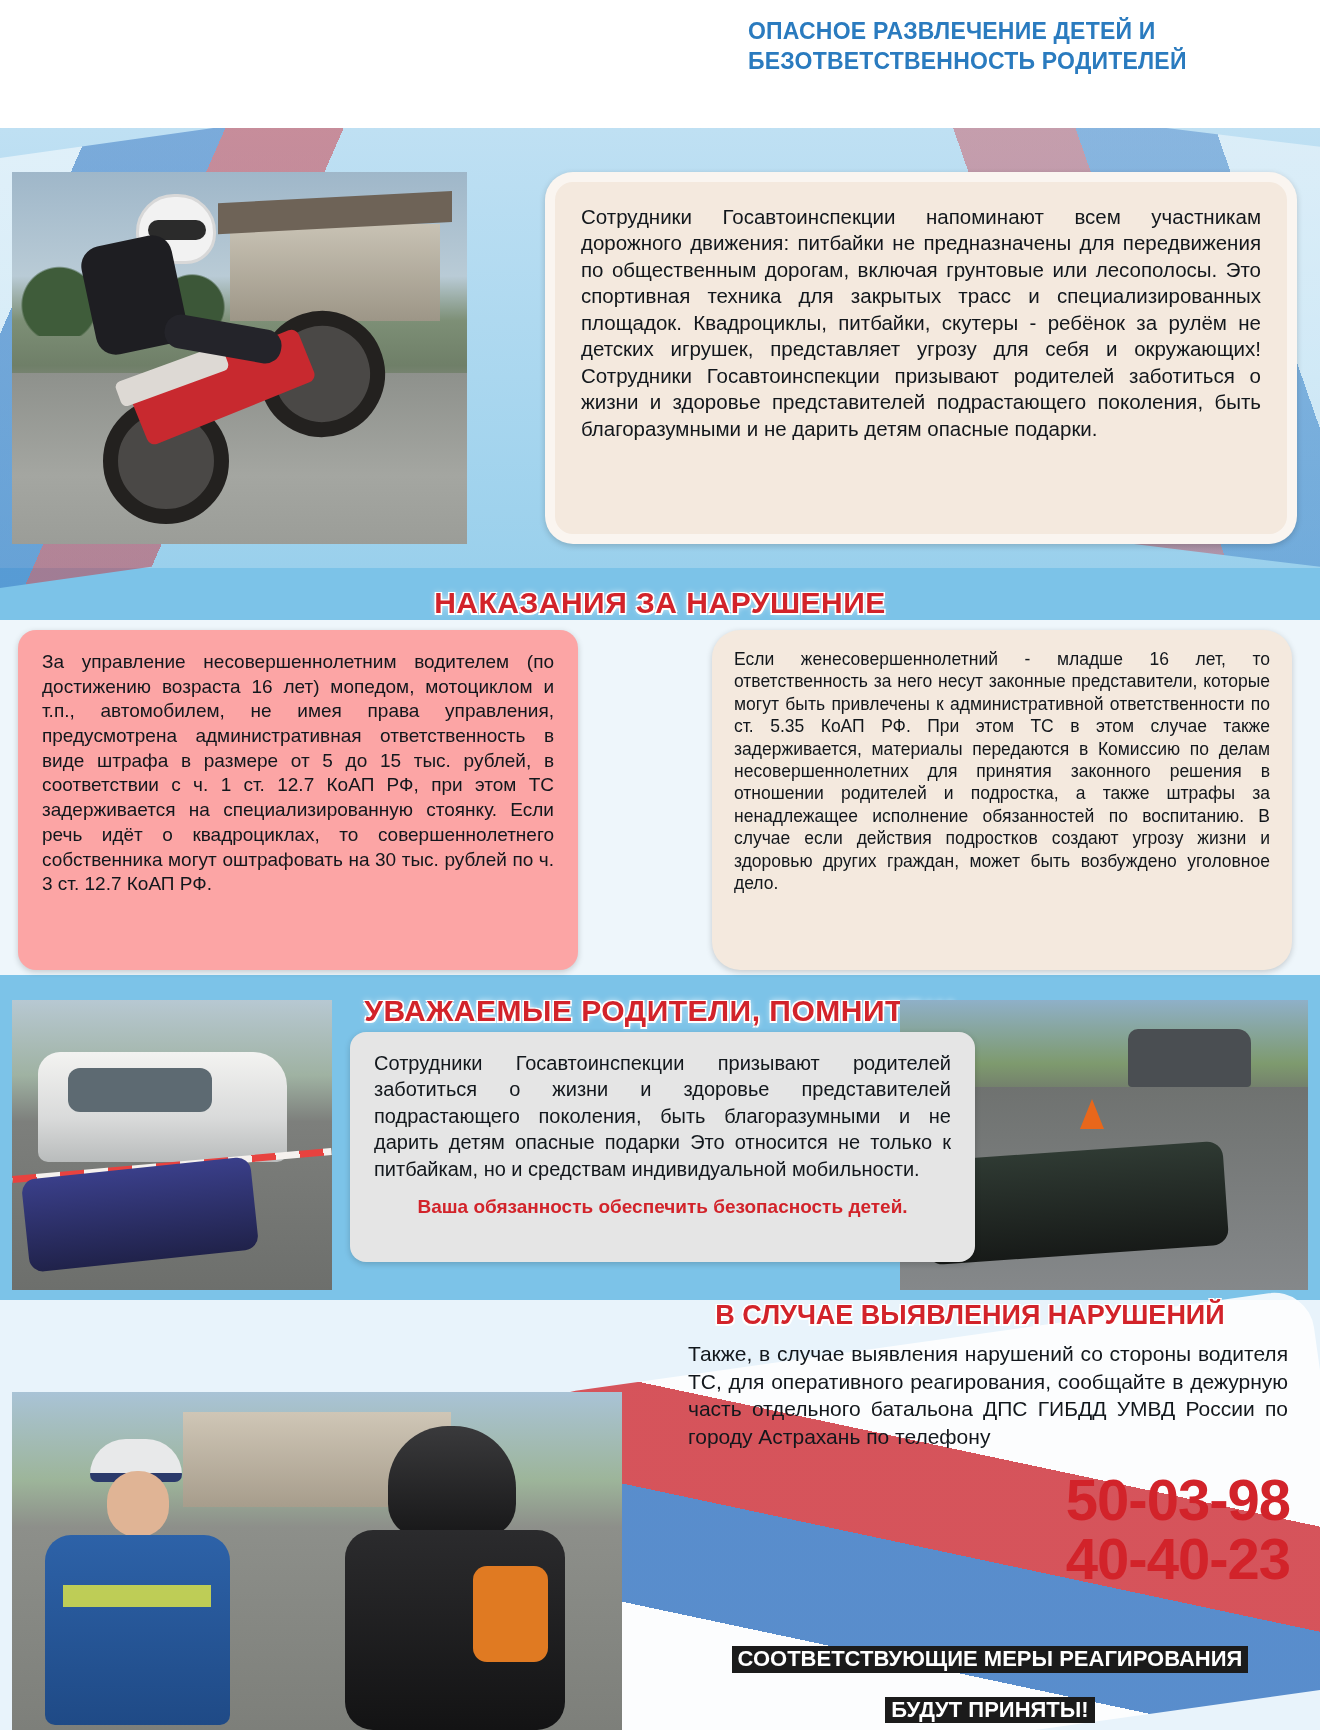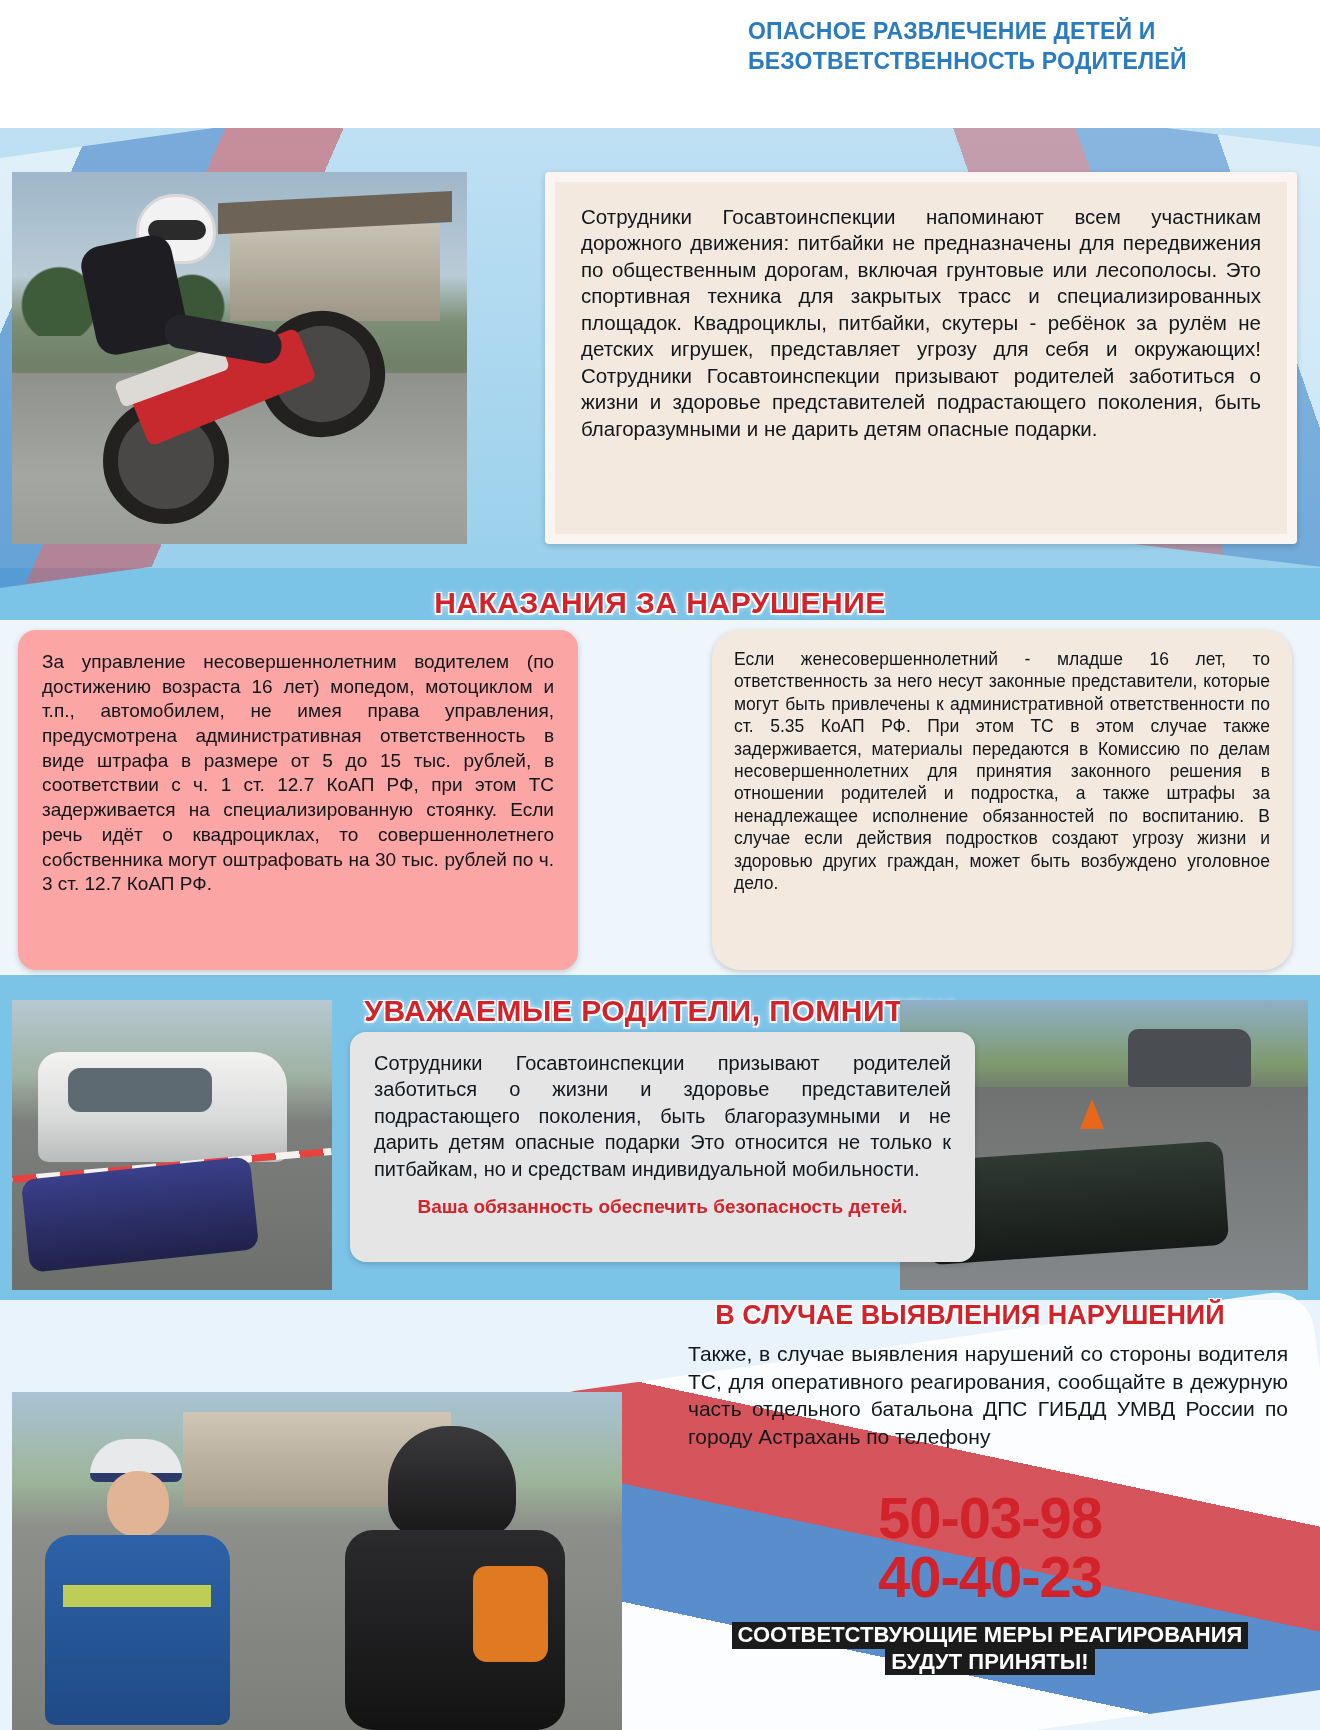--- a/index.html
+++ b/index.html
@@ -276,21 +276,21 @@
     border-radius: 16px;
     box-shadow: 0 2px 6px rgba(0,0,0,.18);
     box-sizing: border-box;
   }
   .card-top {
     left: 545px; top: 172px;
     width: 752px; height: 372px;
     padding: 22px 26px;
     background: #f4e9de;
     border: 10px solid rgba(255,255,255,.55);
-    border-radius: 4px;
+    border-radius: 28px;
   }
   .card-top p {
     margin: 0;
     font-size: 20.5px;
     line-height: 1.29;
     color: #12171c;
     text-align: justify;
   }
 
   .title-bar {
@@ -361,42 +361,42 @@
   }
   .violation-text {
     position: absolute;
     left: 688px; top: 1340px; width: 600px;
     font-size: 21px; line-height: 1.32; color: #12171c;
     text-align: justify;
   }
   .phones {
     position: absolute;
     left: 690px; top: 1470px; width: 600px;
-    text-align: center;
+    text-align: right;
     color: #d2232a;
     font-weight: bold;
     font-size: 58px;
     line-height: 1.02;
     letter-spacing: -1px;
-    margin-top: 18px;
   }
   .phones span { display: block; }
   .measures {
     position: absolute;
     left: 660px; top: 1622px; width: 660px;
     text-align: center;
     font-weight: bold;
     font-size: 22px;
     line-height: 1.12;
     color: #ffffff;
   }
   .measures span {
     display: inline-block;
     background: #1b1b1b;
     padding: 1px 6px;
+    margin-top: 24px;
   }
 </style>
 </head>
 <body>
 
 <div class="poster">
 
   <div class="bg-blue"></div>
   <div class="bg-light band-a"></div>
   <div class="bg-light band-b"></div>

